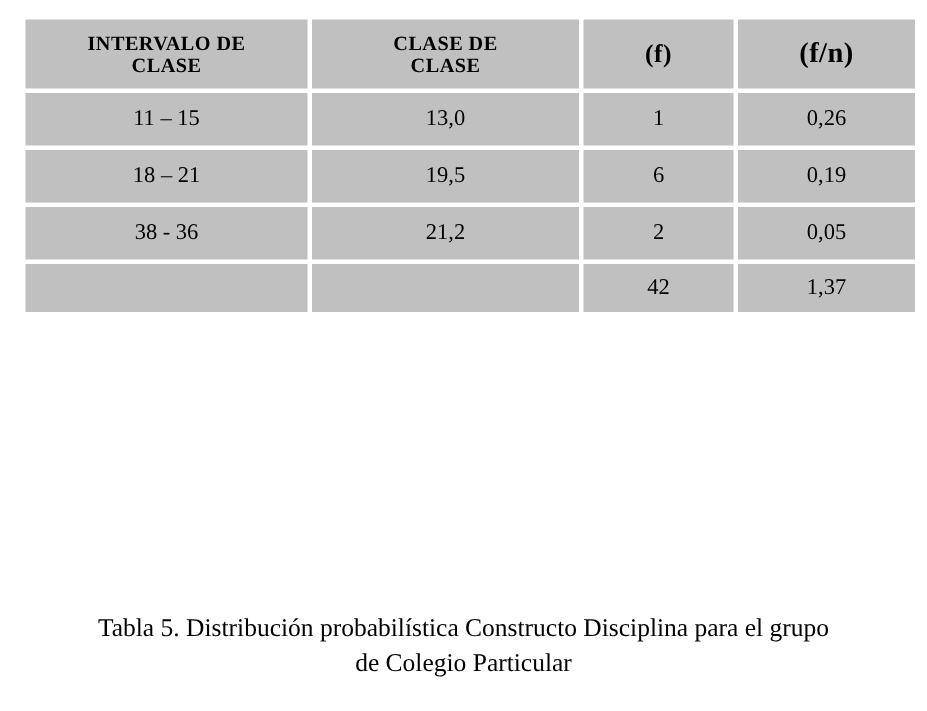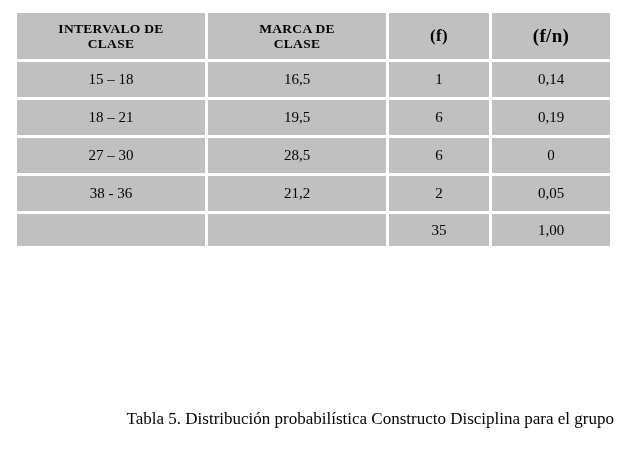--- a/index.html
+++ b/index.html
@@ -75,84 +75,79 @@
   td.c-f { font-size: 14px; }
   td.c-fn { font-size: 14px; }
   td.blank {
     background: #ffffff;
   }
   tr.totals td {
     height: 32px;
   }
   .caption {
     position: absolute;
-    left: 28px;
+    left: 16px;
     top: 408px;
     width: 586px;
     font-size: 17px;
     line-height: 1.35;
-    text-align: right;
+    text-align: center;
   }
   .caption .line {
     display: block;
   }
 </style>
 </head>
 <body>
 
 <div class="page">
 
   <div class="table-wrap">
     <table class="stat">
       <thead>
         <tr>
           <th class="col-interval">
             <span class="hdr-line">INTERVALO  DE</span>
             <span class="hdr-line">CLASE</span>
           </th>
           <th class="col-marca">
-            <span class="hdr-line">MARCA DE</span>
+            <span class="hdr-line">CLASE DE</span>
             <span class="hdr-line">CLASE</span>
           </th>
           <th class="col-f">(f)</th>
           <th class="col-fn">(f/n)</th>
         </tr>
       </thead>
       <tbody>
         <tr>
-          <td class="c-interval">15 – 18</td>
-          <td class="c-marca">16,5</td>
+          <td class="c-interval">11 – 15</td>
+          <td class="c-marca">13,0</td>
           <td class="c-f">1</td>
-          <td class="c-fn">0,14</td>
+          <td class="c-fn">0,26</td>
         </tr>
         <tr>
           <td class="c-interval">18 – 21</td>
           <td class="c-marca">19,5</td>
           <td class="c-f">6</td>
           <td class="c-fn">0,19</td>
-        </tr>
-        <tr>
-          <td class="c-interval">27 – 30</td>
-          <td class="c-marca">28,5</td>
-          <td class="c-f">6</td>
-          <td class="c-fn">0</td>
         </tr>
         <tr>
           <td class="c-interval">38 - 36</td>
           <td class="c-marca">21,2</td>
           <td class="c-f">2</td>
           <td class="c-fn">0,05</td>
         </tr>
         <tr class="totals">
           <td class="blank"></td>
           <td class="blank"></td>
-          <td class="c-f">35</td>
-          <td class="c-fn">1,00</td>
+          <td class="c-f">42</td>
+          <td class="c-fn">1,37</td>
         </tr>
       </tbody>
     </table>
   </div>
 
   <div class="caption">
     <span class="line">Tabla 5.  Distribución probabilística Constructo Disciplina para el grupo</span>
+    <span class="line">de Colegio Particular</span>
   </div>
 
 </div>
 
 </body></html>

